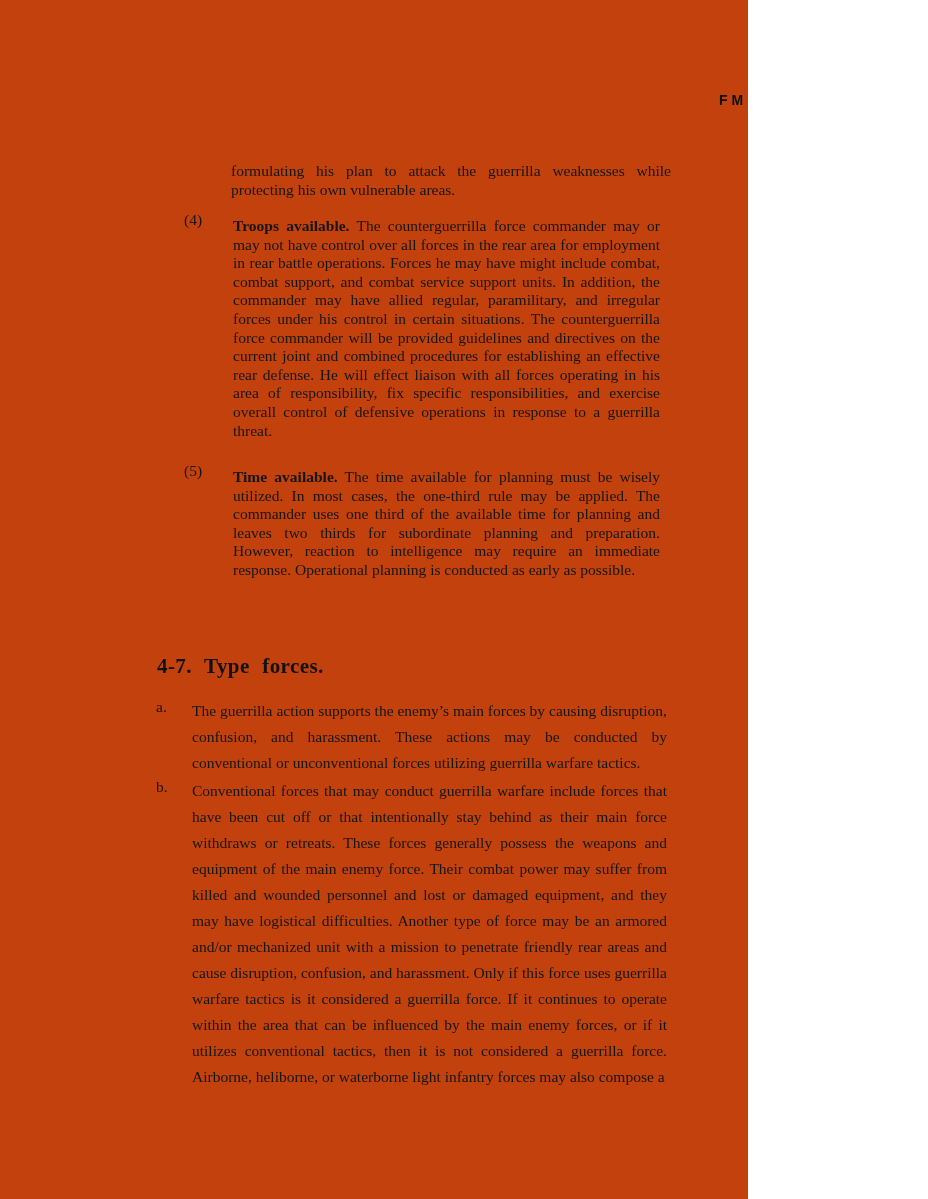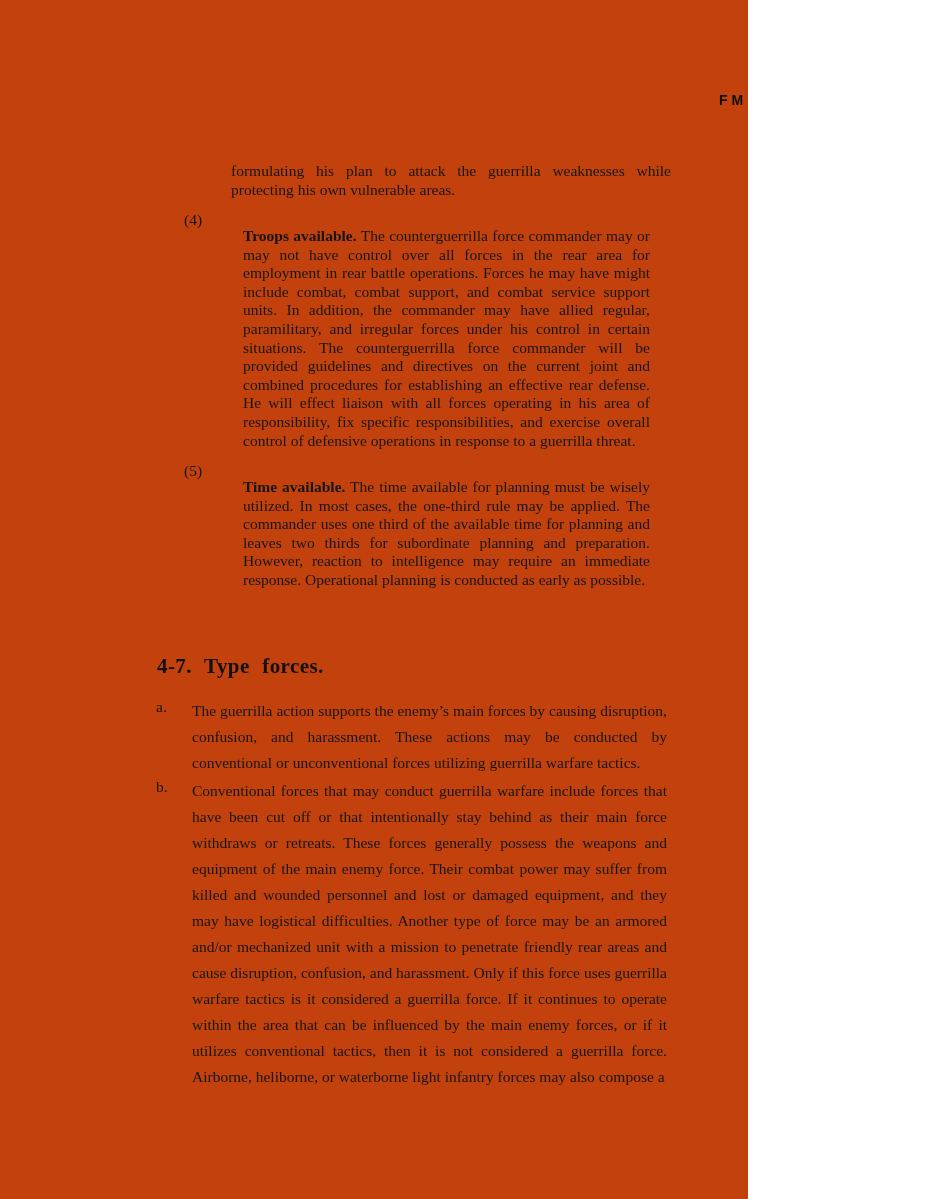--- a/index.html
+++ b/index.html
@@ -45,21 +45,21 @@
     display: flex;
     align-items: flex-start;
   }
   .list-item .num {
     flex: 0 0 43px;
     font-size: 15.5px;
     line-height: 18.6px;
   }
   .list-item .li-text {
     flex: 1 1 auto;
-    margin: 16px;
+    margin: 6px;
     font-size: 15.5px;
     line-height: 18.6px;
     text-align: justify;
   }
   .li-text b { font-weight: bold; }
   .item-4 { top: 211px; }
   .item-5 { top: 462px; }
   .section-heading {
     position: absolute;
     left: 150px;

